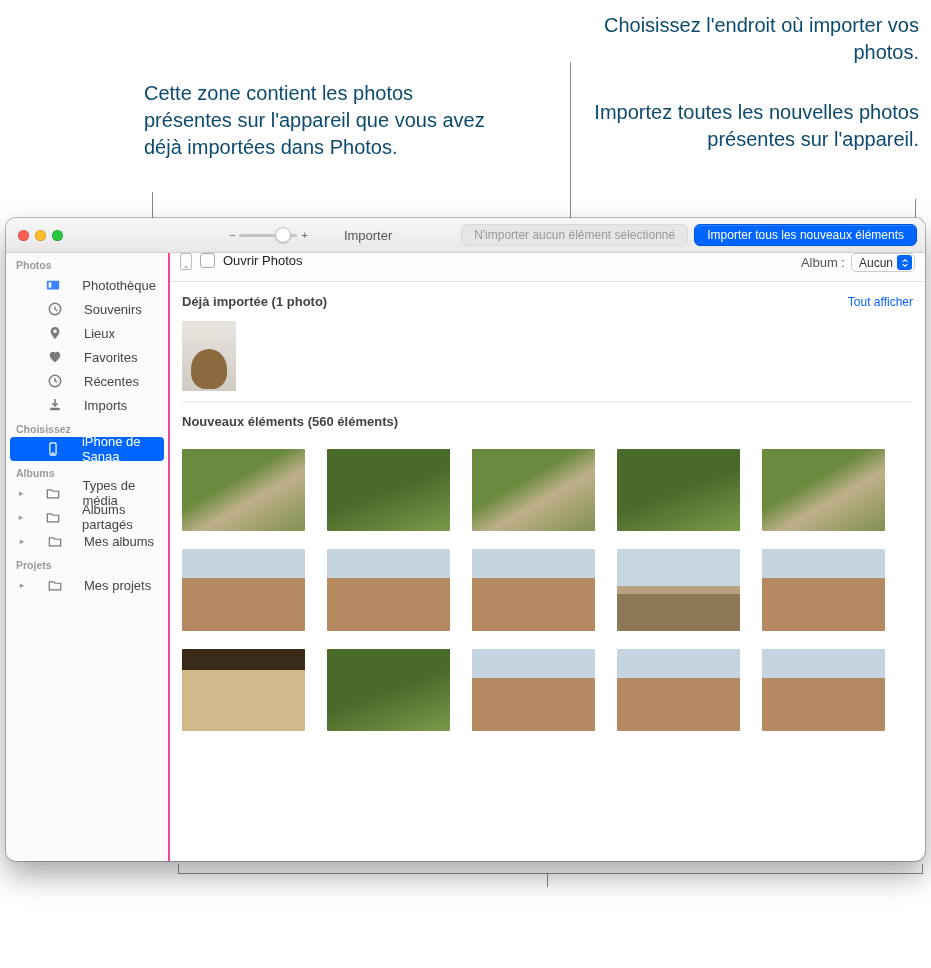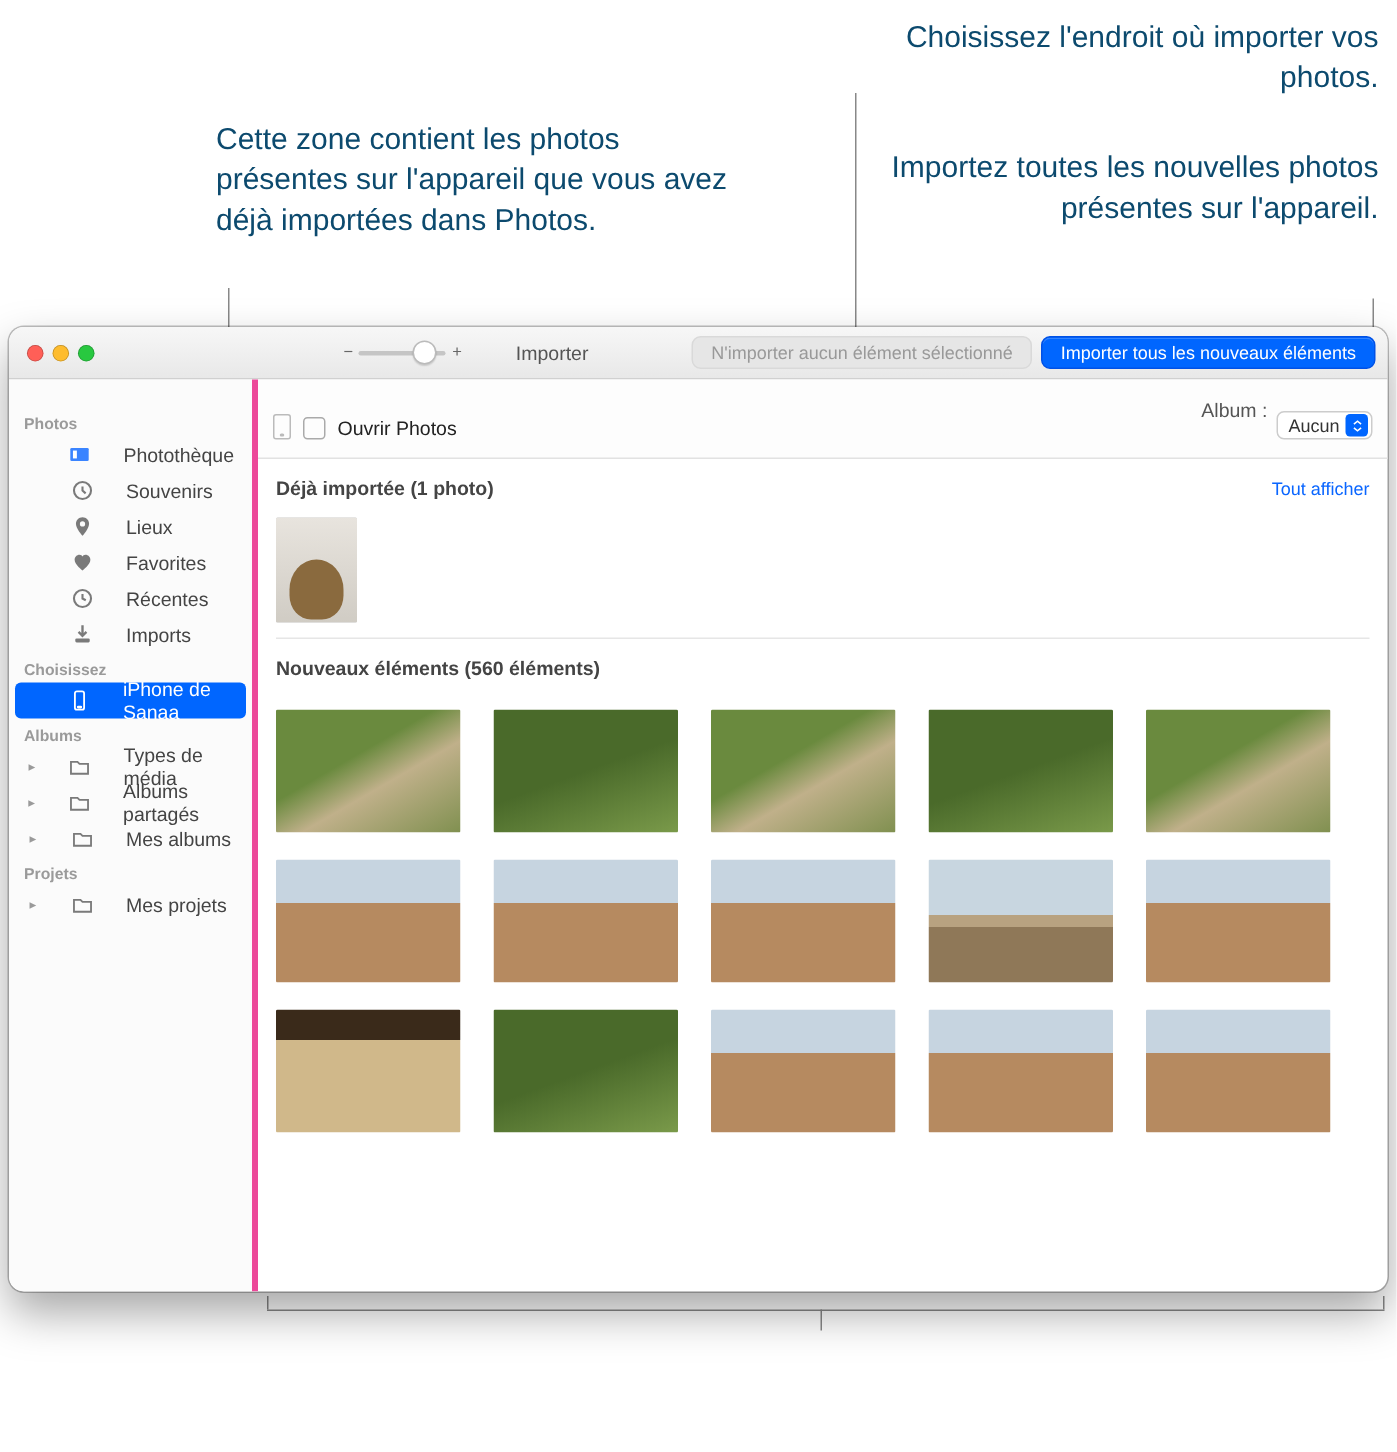--- a/index.html
+++ b/index.html
@@ -19,36 +19,36 @@
 .slider { display:flex; align-items:center; gap:4px; color:#777; }
 .slider .minus, .slider .plus { font-size:11px; color:#666; }
 .slider .track { width:58px; height:3px; background:#c5c5c5; border-radius:2px; position:relative; }
 .slider .thumb { position:absolute; top:50%; left:44px; width:14px; height:14px; border-radius:50%; background:#fff; border:1px solid #bbb; transform:translate(-50%,-50%); box-shadow:0 1px 1px rgba(0,0,0,.15); }
 .tb-title { font-weight:500; color:#555; margin:0 18px 0 28px; }
 .btn-dim { background:#e6e6e6; color:#999; border-radius:6px; padding:3px 12px; font-size:12px; border:1px solid #d9d9d9; white-space:nowrap; }
 .btn-pri { background:var(--selblue); color:#fff; border-radius:6px; padding:3px 12px; font-size:12px; border:1px solid #0051e6; white-space:nowrap; box-shadow:inset 0 1px 0 rgba(255,255,255,.2); margin-left:6px; }
 .tb-right { margin-left:auto; display:flex; align-items:center; }
 
 .body { flex:1; display:flex; min-height:0; }
-.sidebar { width:162px; background:#fbfbfb; border-right:4px solid #ec4899; padding-top:18px; overflow:hidden; }
+.sidebar { width:162px; background:#fbfbfb; border-right:2px solid #ec4899; padding-top:0; overflow:hidden; }
 .sb-head { font-size:10.5px; text-transform:none; color:#9a9a9a; padding:6px 10px 2px; font-weight:600; }
 .sb-item { display:flex; align-items:center; gap:22px; padding:2px 8px 2px 8px; color:#444; font-size:13px; border-radius:4px; margin:0 4px; height:20px; }
 .sb-item.active { background:var(--selblue); color:#fff; }
 .sb-item .chev { color:#9a9a9a; font-size:9px; width:8px; display:inline-block; text-align:center; }
 .sb-item.active .icon svg { fill:#fff; stroke:#fff; }
 .icon { width:14px; height:14px; display:flex; align-items:center; justify-content:center; }
 .icon svg { width:14px; height:14px; }
 
 .main { flex:1; display:flex; flex-direction:column; min-width:0; }
-.optbar { height:28px; border-bottom:1px solid #e2e2e2; display:flex; align-items:flex-end; gap:8px; padding:12px 10px; background:#fdfdfd; }
+.optbar { height:28px; border-bottom:1px solid #e2e2e2; display:flex; align-items:flex-start; gap:8px; padding:0 10px; background:#fdfdfd; }
 .phone-ic { width:10px; height:15px; border:1.4px solid #bbb; border-radius:2px; position:relative; }
 .phone-ic::after { content:""; position:absolute; bottom:1px; left:50%; transform:translateX(-50%); width:3px; height:2px; border-radius:1px; background:#bbb; }
 .chk { width:13px; height:13px; border:1px solid #aaa; border-radius:3px; }
 .albwrap { margin-left:auto; display:flex; align-items:center; gap:6px; color:#555; }
-.select { display:flex; align-items:center; gap:4px; background:#fff; border:1px solid #ccc; border-radius:5px; padding:1px 2px 1px 7px; font-size:12px; color:#333;margin-top:20px; }
+.select { display:flex; align-items:center; gap:4px; background:#fff; border:1px solid #ccc; border-radius:5px; padding:1px 2px 1px 7px; font-size:12px; color:#333; }
 .select .dd { width:15px; height:15px; background:var(--selblue); border-radius:3px; display:flex; align-items:center; justify-content:center; }
 .select .dd svg { width:8px; height:8px; fill:#fff; }
 
 .scroll { flex:1; overflow-y:auto; padding:0 12px 12px; }
 .sec-head { display:flex; align-items:center; justify-content:space-between; padding:12px 0 6px; }
 .sec-head h3 { margin:0; font-size:13px; font-weight:600; color:#444; }
 .sec-head .link { color:#0a66ff; font-size:12px; }
 .rule { height:1px; background:#e6e6e6; }
 
 .grid { display:flex; flex-wrap:wrap; gap:18px 22px; padding:14px 0 0; }

